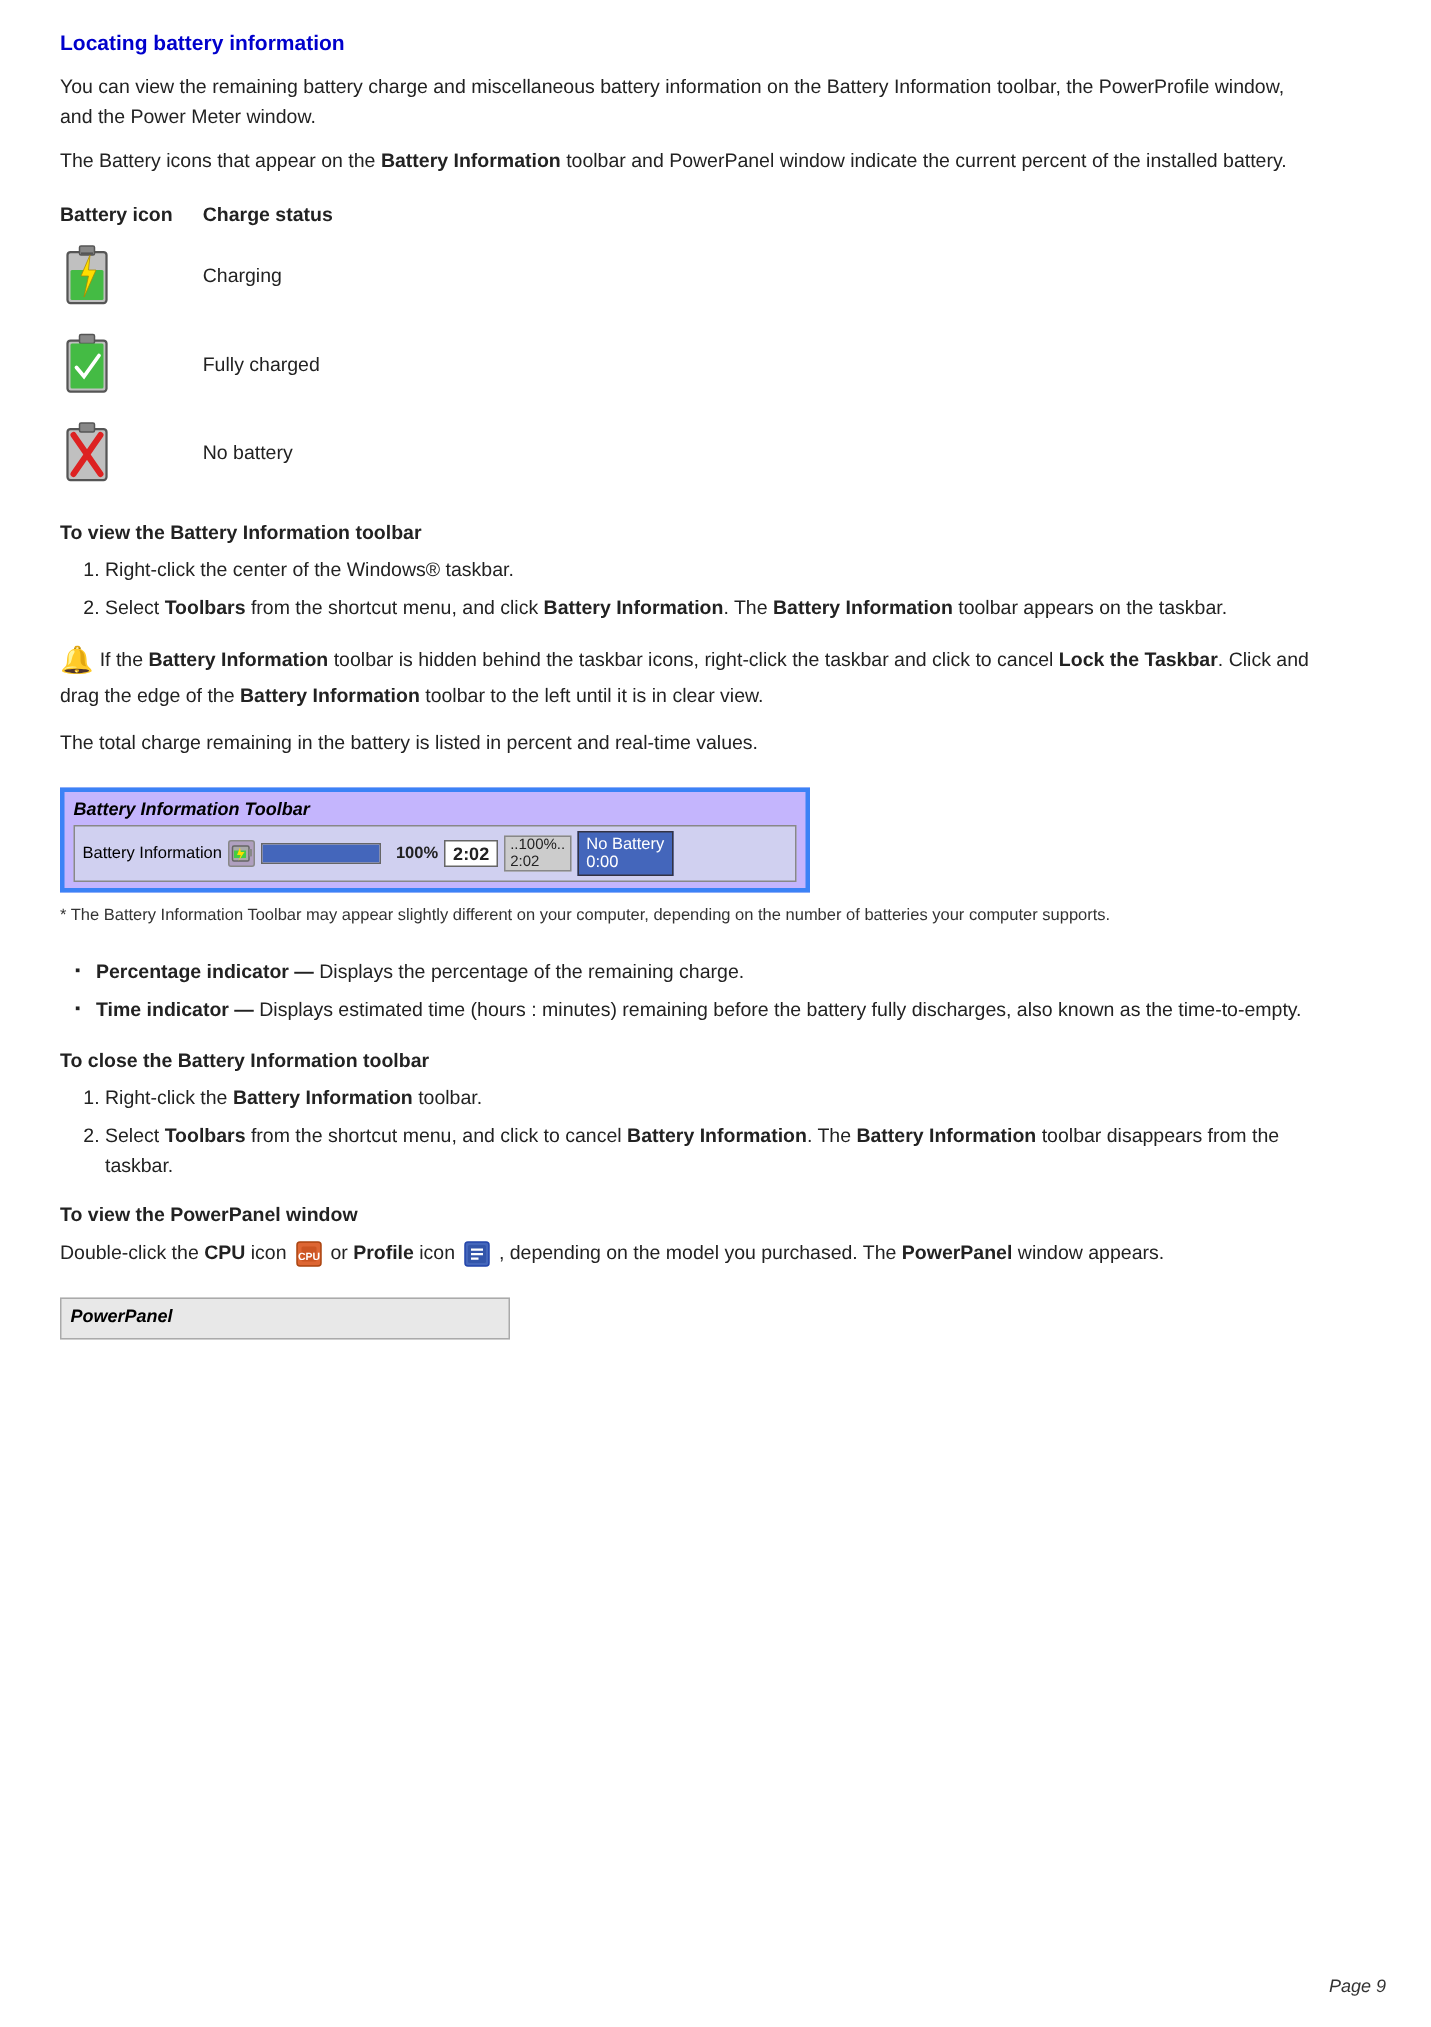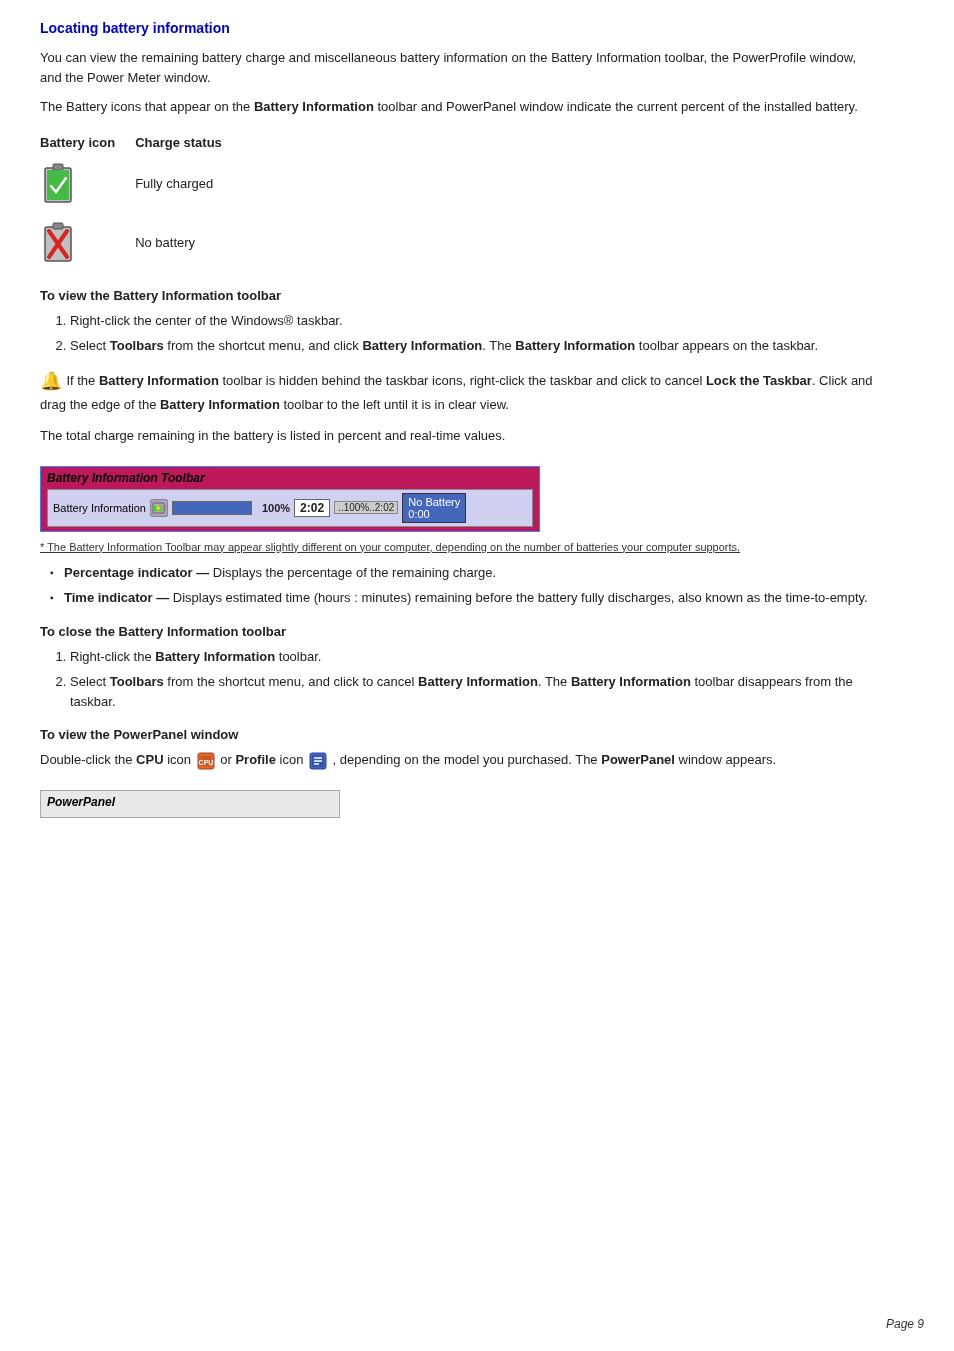--- a/index.html
+++ b/index.html
@@ -77,22 +77,22 @@
       line-height: 1.5;
     }
     .note-icon {
       display: inline-block;
       margin-right: 4px;
       font-size: 18px;
       vertical-align: middle;
       color: #555;
     }
     .toolbar-box {
-      border: 1px solid #3b82f6;
-      background: #be185d;
+      border: 3px solid #3b82f6;
+      background: #c4b5fd;
       padding: 4px 6px;
       margin: 10px 0 4px 0;
       display: inline-block;
       min-width: 500px;
     }
     .toolbar-title {
       font-size: 12px;
       font-style: italic;
       font-weight: bold;
       margin-bottom: 4px;
@@ -148,23 +148,22 @@
     .tb-nobatt {
       background: #4466bb;
       color: #fff;
       font-size: 11px;
       padding: 2px 5px;
       border: 1px solid #334;
     }
     .asterisk-note {
       font-size: 11px;
       color: #333;
-      margin: 4px 0 8px 0;
+      margin: 4px 0 20px 0;
       line-height: 1.4;
-      text-decoration: underline;
     }
     .page-num {
       position: absolute;
       bottom: 20px;
       right: 30px;
       font-size: 12px;
       color: #333;
       font-style: italic;
     }
     .powerpanel-box {
@@ -207,20 +206,36 @@
   
   <table class="battery-icon-table">
     <thead>
       <tr>
         <th>Battery icon</th>
         <th>Charge status</th>
       </tr>
     </thead>
     <tbody>
 
+      <tr>
+        <td>
+          <svg class="batt-svg" viewBox="0 0 38 44" xmlns="http://www.w3.org/2000/svg">
+
+            <rect x="5" y="8" width="26" height="34" rx="2" fill="#c0c0c0" stroke="#555" stroke-width="1.5"></rect>
+            <rect x="13" y="4" width="10" height="6" rx="1" fill="#888" stroke="#555" stroke-width="1"></rect>
+
+            <rect x="7" y="20" width="22" height="20" rx="1" fill="#44bb44"></rect>
+
+            <polygon points="20,10 14,24 19,24 16,38 24,20 19,20" fill="#ffdd00" stroke="#aa8800" stroke-width="0.5"></polygon>
+
+            <line x1="14" y1="9" x2="22" y2="9" stroke="#555" stroke-width="1.5"></line>
+          </svg>
+        </td>
+        <td>Charging</td>
+      </tr>
 
       <tr>
         <td>
           <svg class="batt-svg" viewBox="0 0 38 44" xmlns="http://www.w3.org/2000/svg">
             <rect x="5" y="8" width="26" height="34" rx="2" fill="#c0c0c0" stroke="#555" stroke-width="1.5"></rect>
             <rect x="13" y="4" width="10" height="6" rx="1" fill="#888" stroke="#555" stroke-width="1"></rect>
             <rect x="7" y="10" width="22" height="30" rx="1" fill="#44bb44"></rect>
 
             <polyline points="11,26 16,32 26,18" fill="none" stroke="#fff" stroke-width="2.5" stroke-linecap="round"></polyline>
           </svg>
@@ -275,21 +290,21 @@
           <rect x="13" y="5" width="2" height="5" rx="0.5" fill="#888"></rect>
           <rect x="3" y="6" width="8" height="5" fill="#44cc44"></rect>
           <polygon points="7,4 5,9 7.5,9 6,13 10,7 7.5,7" fill="#ffdd00" stroke="none"></polygon>
         </svg>
       </span>
       <div class="tb-progress">
         <div class="tb-progress-fill"></div>
       </div>
       <span class="tb-percent">100%</span>
       <span class="tb-time">2:02</span>
-      <div style="display:flex;flex-direction:row;font-size:10px;background:#ccc;border:1px solid #888;padding:0 3px;">
+      <div style="display:flex;flex-direction:column;font-size:10px;background:#ccc;border:1px solid #888;padding:0 3px;">
         <span>..100%..</span>
         <span>2:02</span>
       </div>
       <span class="tb-nobatt">
         <span>No Battery</span><br>
         <span>0:00</span>
       </span>
     </div>
   </div>
 

